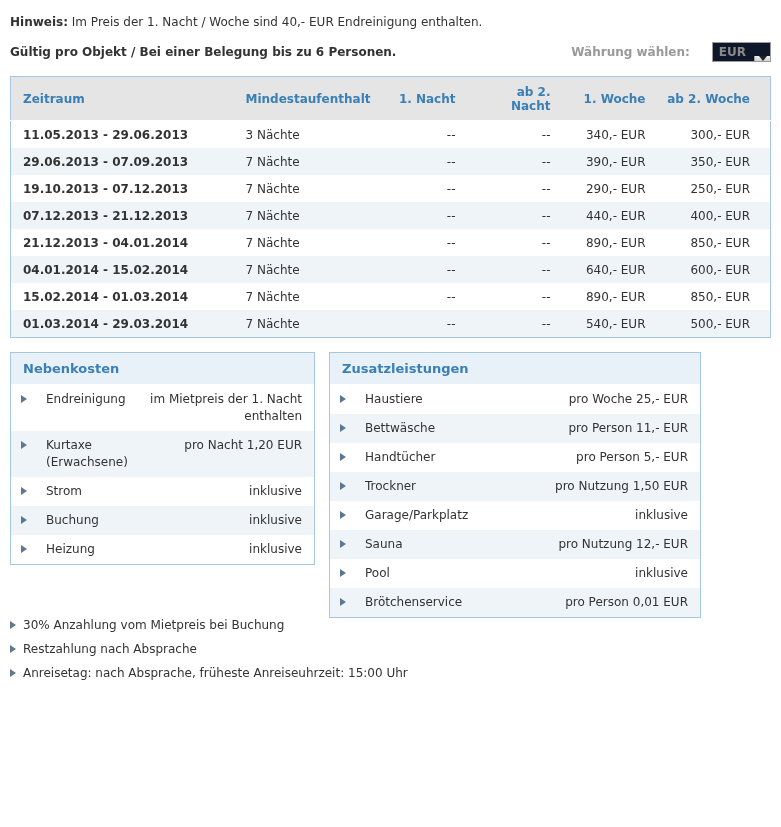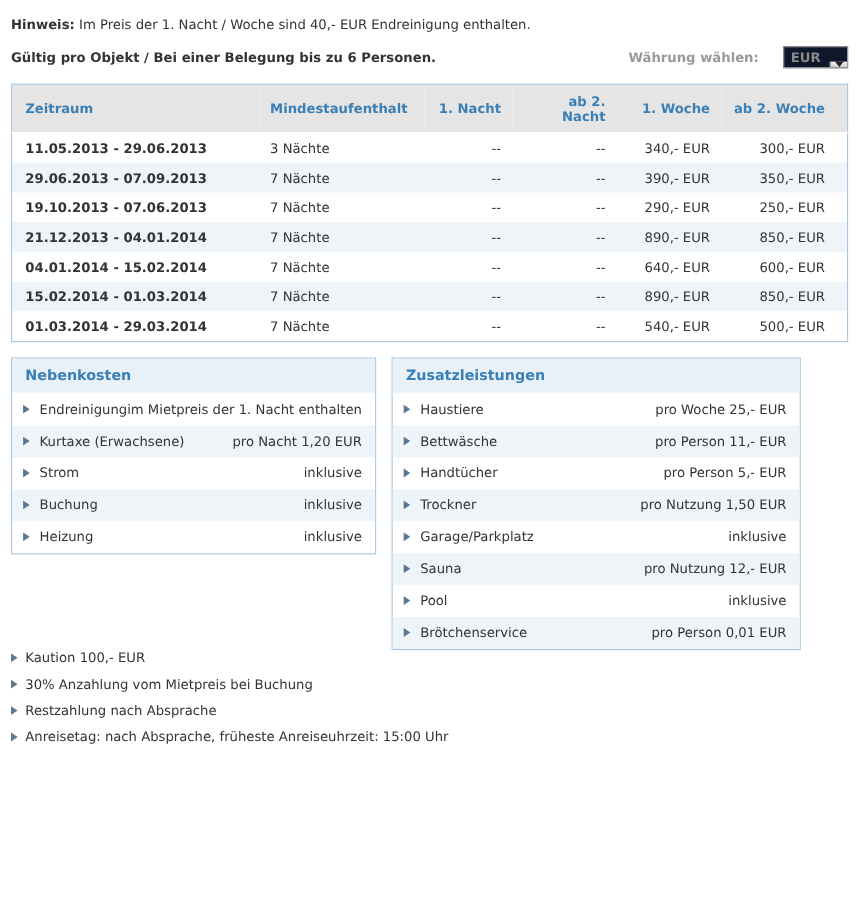--- a/index.html
+++ b/index.html
@@ -81,42 +81,42 @@
   table.price th:first-child, table.price td:first-child { padding-left: 12px; width: 225px; }
   table.price th:nth-child(2), table.price td:nth-child(2) { width: 150px; }
   table.price th:nth-child(3), table.price td:nth-child(3) { width: 80px; }
   table.price th:nth-child(4), table.price td:nth-child(4) { width: 95px; }
   table.price th:nth-child(5), table.price td:nth-child(5) { width: 95px; }
   table.price th:last-child, table.price td:last-child { padding-right: 20px; }
 
   
   .boxes { display: flex; gap: 14px; margin-top: 14px; align-items: flex-start; }
   .box { border: 1px solid #a6c6e1; }
-  .box.left { width: 332px; }
+  .box.left { width: 305px; }
   .box.right { width: 372px; }
   .box-header {
     background: #e8f1f8;
     color: #3a7fb5;
     font-weight: bold;
     font-size: 13px;
     padding: 8px 12px;
     border-bottom: 1px solid #ffffff;
   }
   .box-row {
     display: flex;
     justify-content: space-between;
     align-items: flex-start;
     padding: 6px 12px 6px 10px;
     line-height: 17px;
   }
   .box-body .box-row:nth-child(even) { background: #eff4f9; }
   .box-row .lbl {
     display: flex;
     align-items: flex-start;
-    gap: 9px;
+    gap: 19px;
     max-width: 150px;
   }
   .box-row .val {
     text-align: right;
     max-width: 215px;
   }
   .tri {
     flex: 0 0 auto;
     width: 0; height: 0;
     margin-top: 4px;
@@ -188,26 +188,34 @@
       </tr>
       <tr>
         <td class="date">29.06.2013 - 07.09.2013</td>
         <td>7 Nächte</td>
         <td class="num">--</td>
         <td class="num">--</td>
         <td class="num">390,- EUR</td>
         <td class="num">350,- EUR</td>
       </tr>
       <tr>
-        <td class="date">19.10.2013 - 07.06.2013</td>
+        <td class="date">19.10.2013 - 07.12.2013</td>
         <td>7 Nächte</td>
         <td class="num">--</td>
         <td class="num">--</td>
         <td class="num">290,- EUR</td>
         <td class="num">250,- EUR</td>
+      </tr>
+      <tr>
+        <td class="date">07.12.2013 - 21.12.2013</td>
+        <td>7 Nächte</td>
+        <td class="num">--</td>
+        <td class="num">--</td>
+        <td class="num">440,- EUR</td>
+        <td class="num">400,- EUR</td>
       </tr>
       <tr>
         <td class="date">21.12.2013 - 04.01.2014</td>
         <td>7 Nächte</td>
         <td class="num">--</td>
         <td class="num">--</td>
         <td class="num">890,- EUR</td>
         <td class="num">850,- EUR</td>
       </tr>
       <tr>
@@ -340,24 +348,20 @@
           <span class="val">pro Person 0,01 EUR</span>
         </div>
       </div>
     </div>
 
   </div>
 
   <div class="blist">
     <div class="blist-item">
       <span class="tri"></span>
-      <span>Kaution 100,- EUR</span>
-    </div>
-    <div class="blist-item">
-      <span class="tri"></span>
       <span>30% Anzahlung vom Mietpreis bei Buchung</span>
     </div>
     <div class="blist-item">
       <span class="tri"></span>
       <span>Restzahlung nach Absprache</span>
     </div>
     <div class="blist-item">
       <span class="tri"></span>
       <span>Anreisetag: nach Absprache, früheste Anreiseuhrzeit: 15:00 Uhr</span>
     </div>

